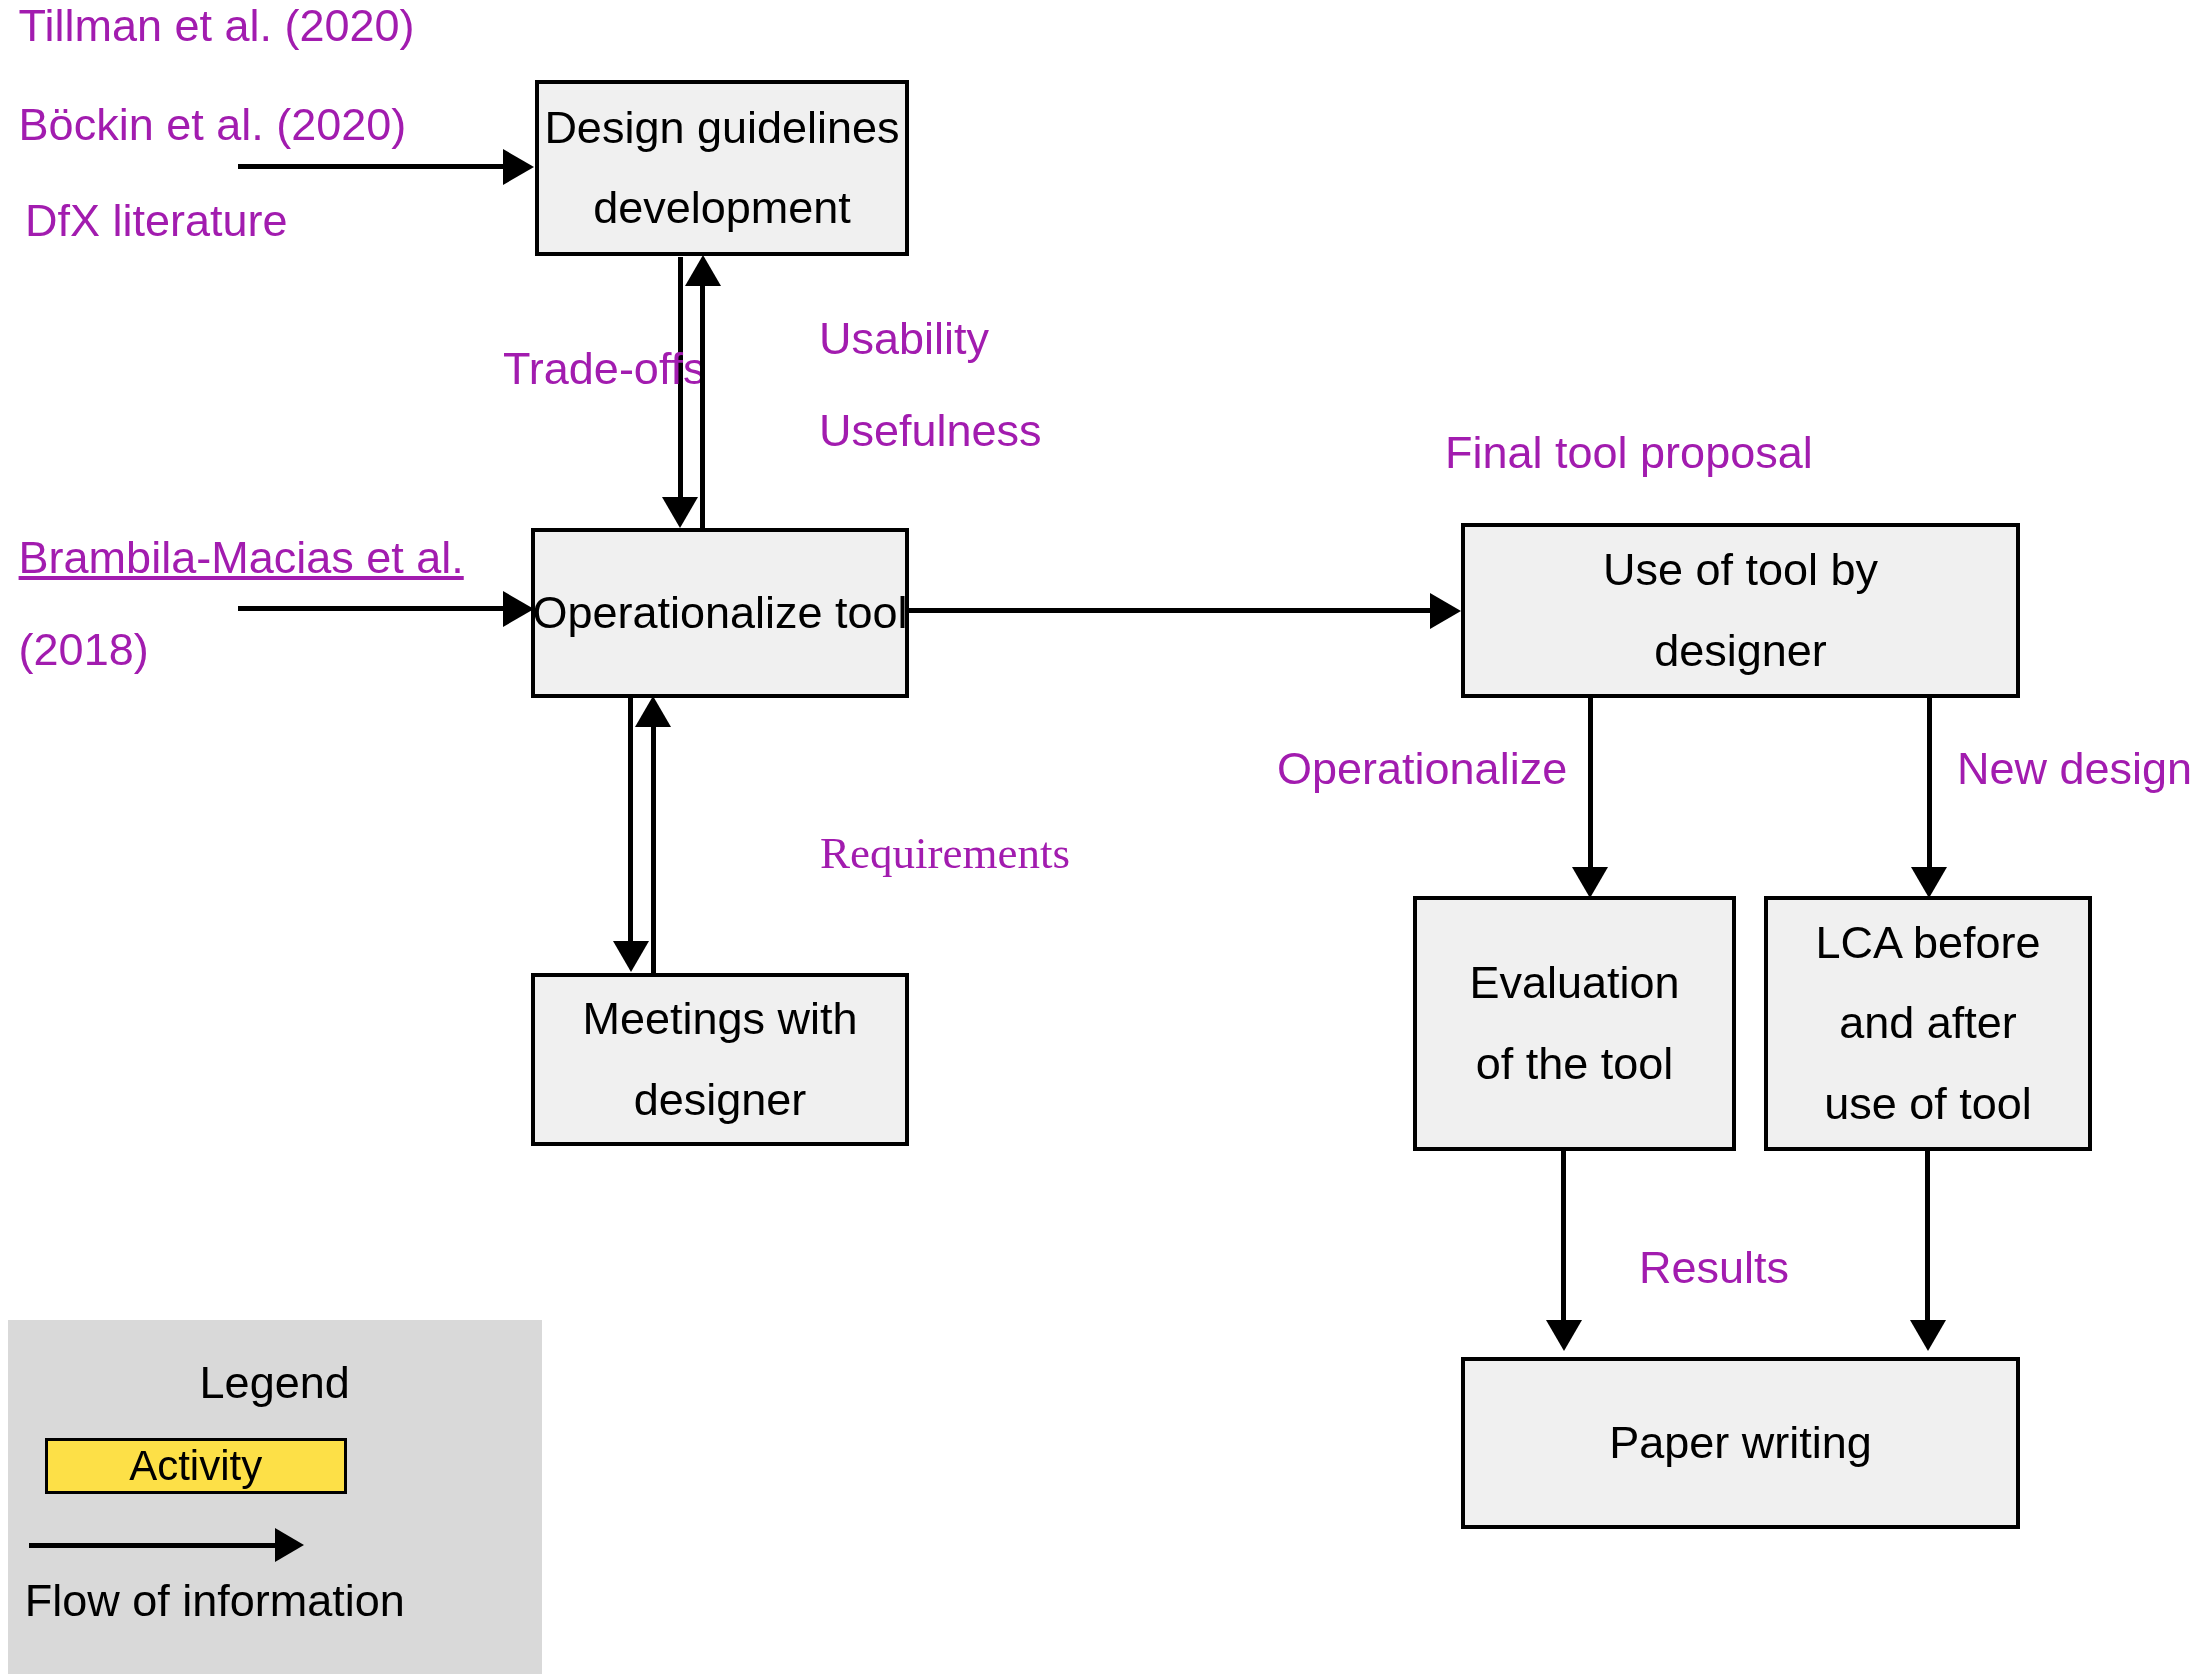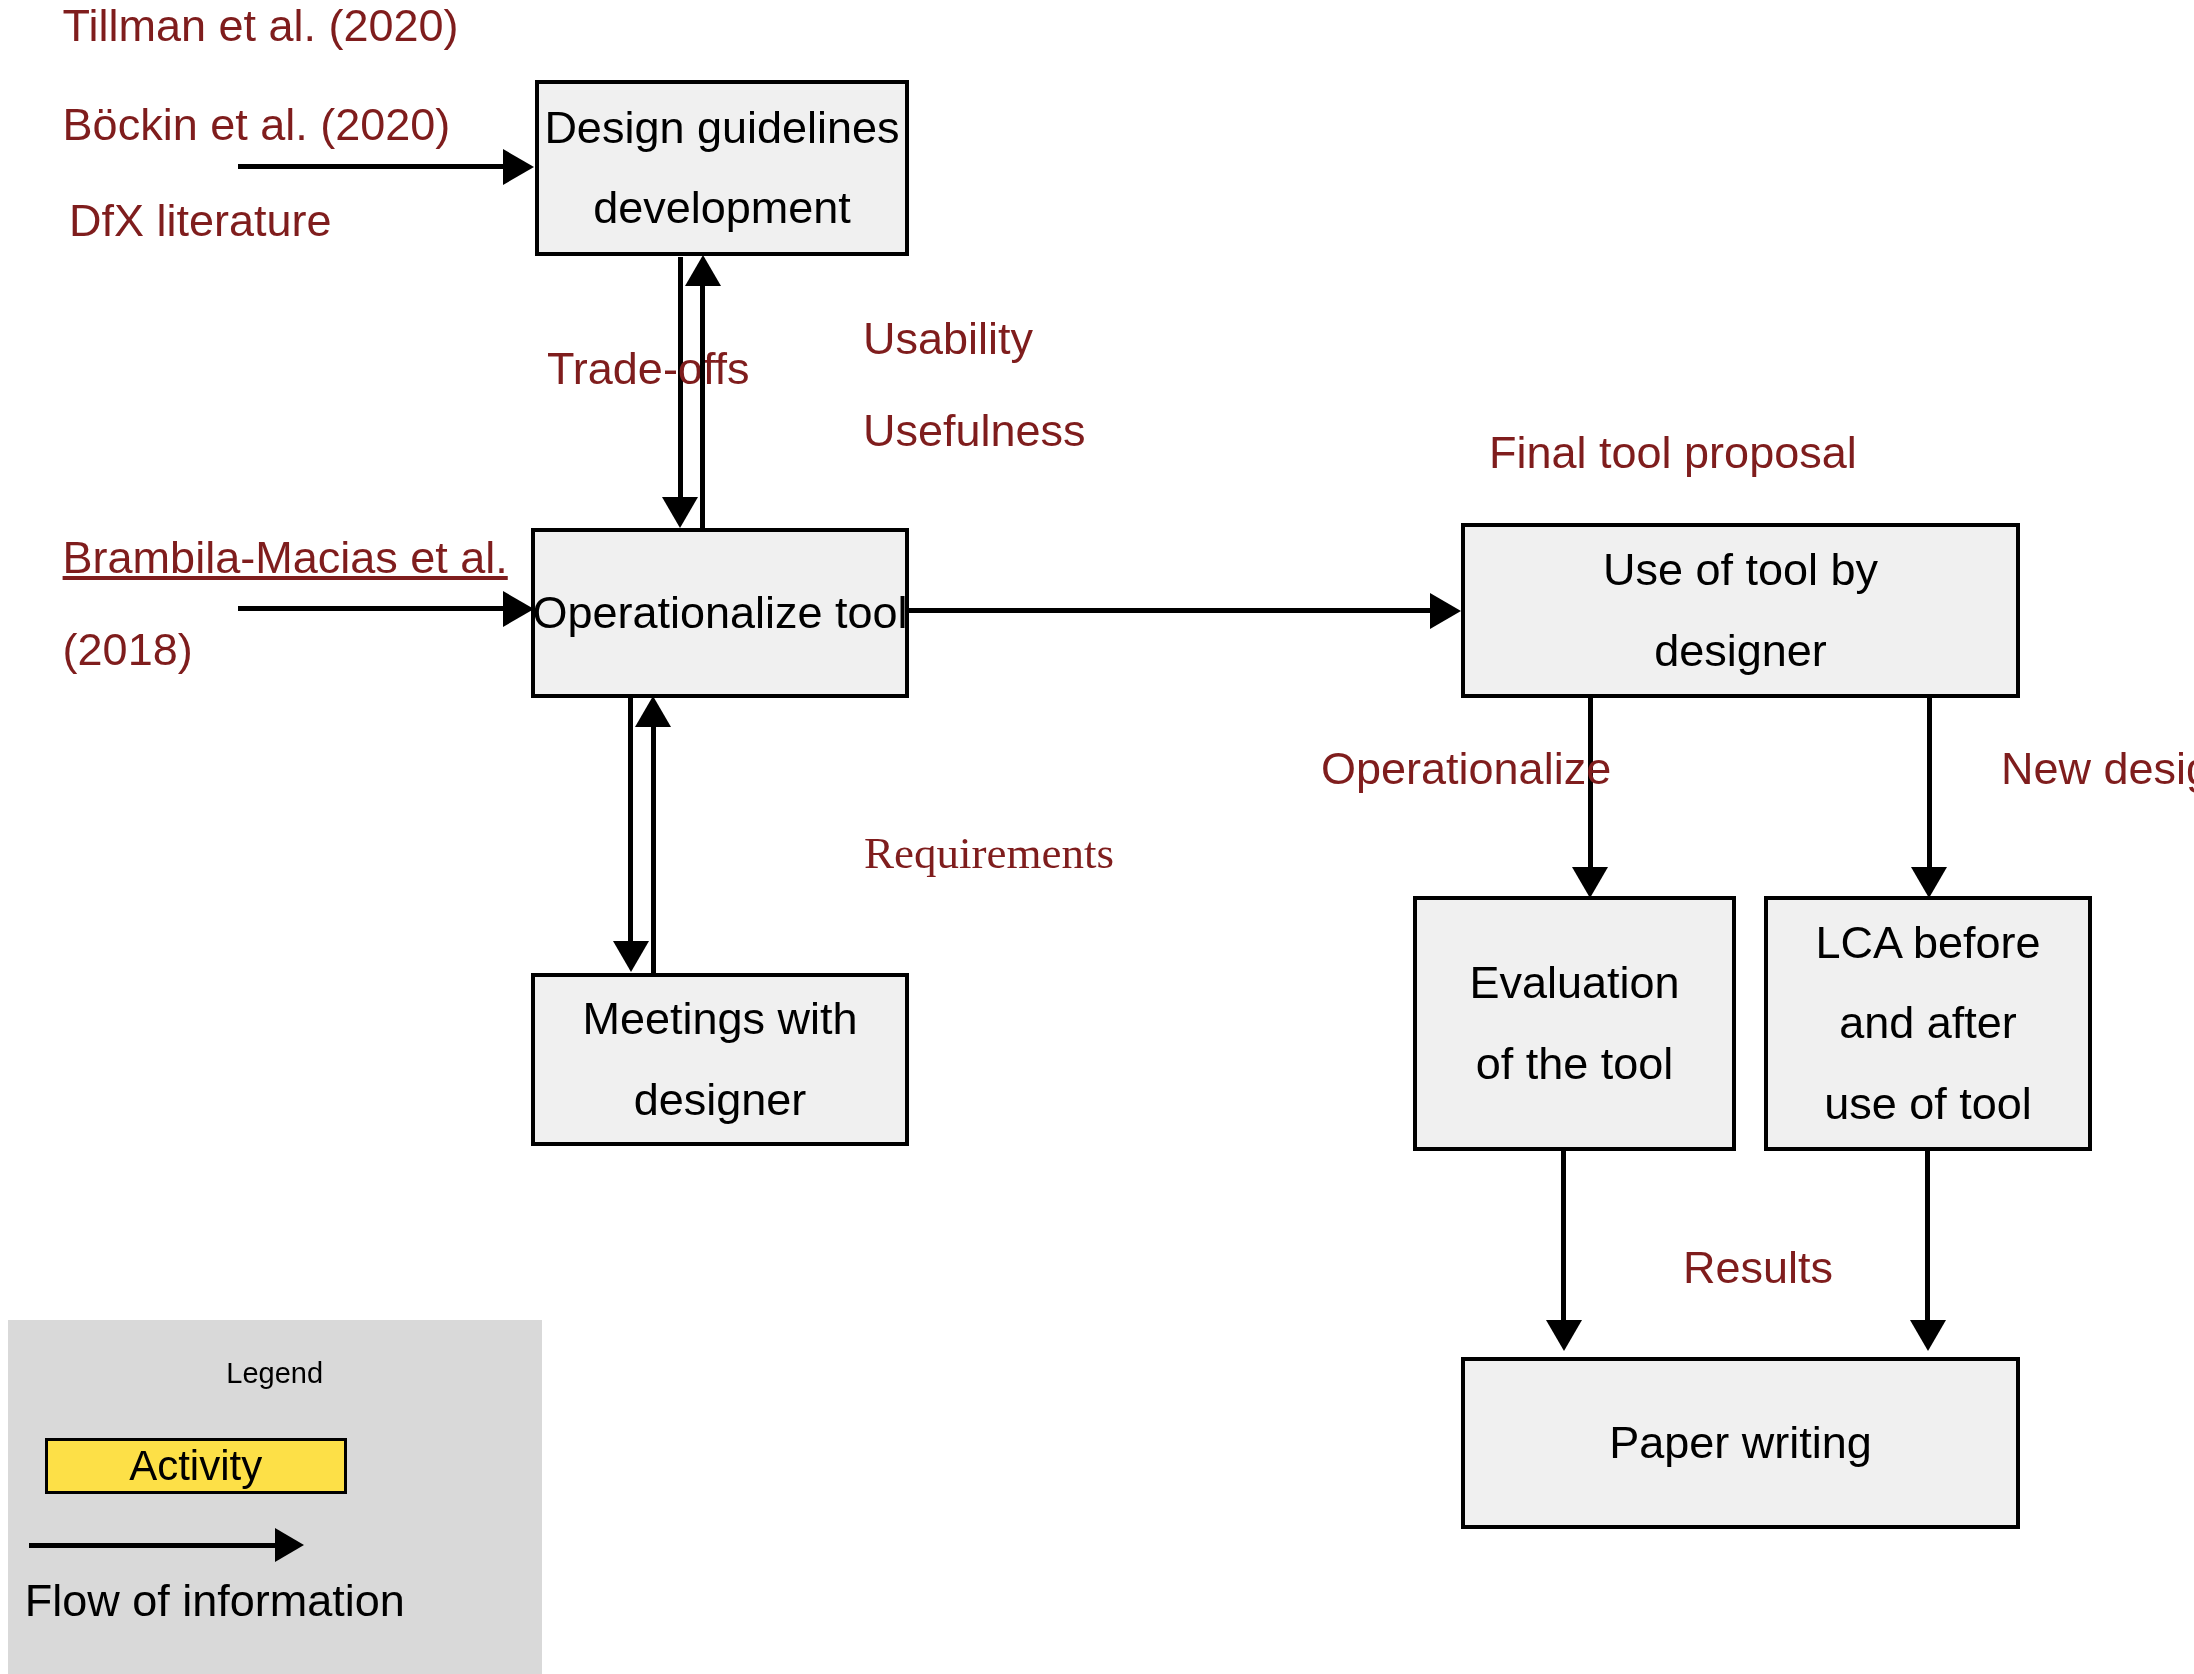--- a/index.html
+++ b/index.html
@@ -31,22 +31,21 @@
     color:#000;
   }
   .node span{display:block;white-space:nowrap;}
 
   
   .lbl{
     position:absolute;
     font-size:45px;
     line-height:1.15;
     white-space:nowrap;
-    color:#7f1d1d;
-    margin-left:44px;
+    color:#a21caf;
   }
 
   
   .vline{position:absolute;background:#000;width:4.6px;}
   .hline{position:absolute;background:#000;height:5.4px;}
 
   .arrow-down{
     position:absolute;
     width:0;height:0;
     border-left:18px solid transparent;
@@ -76,21 +75,21 @@
     width:534px;
     height:354px;
     background:#d9d9d9;
     box-sizing:border-box;
   }
   #legend-title{
     position:absolute;
     left:0;right:0;
     top:37px;
     text-align:center;
-    font-size:29px;
+    font-size:45px;
   }
   #legend-activity{
     position:absolute;
     left:37px;
     top:118px;
     width:302px;
     height:56px;
     background:#fde047;
     border:3.9px solid #000;
     box-sizing:border-box;

